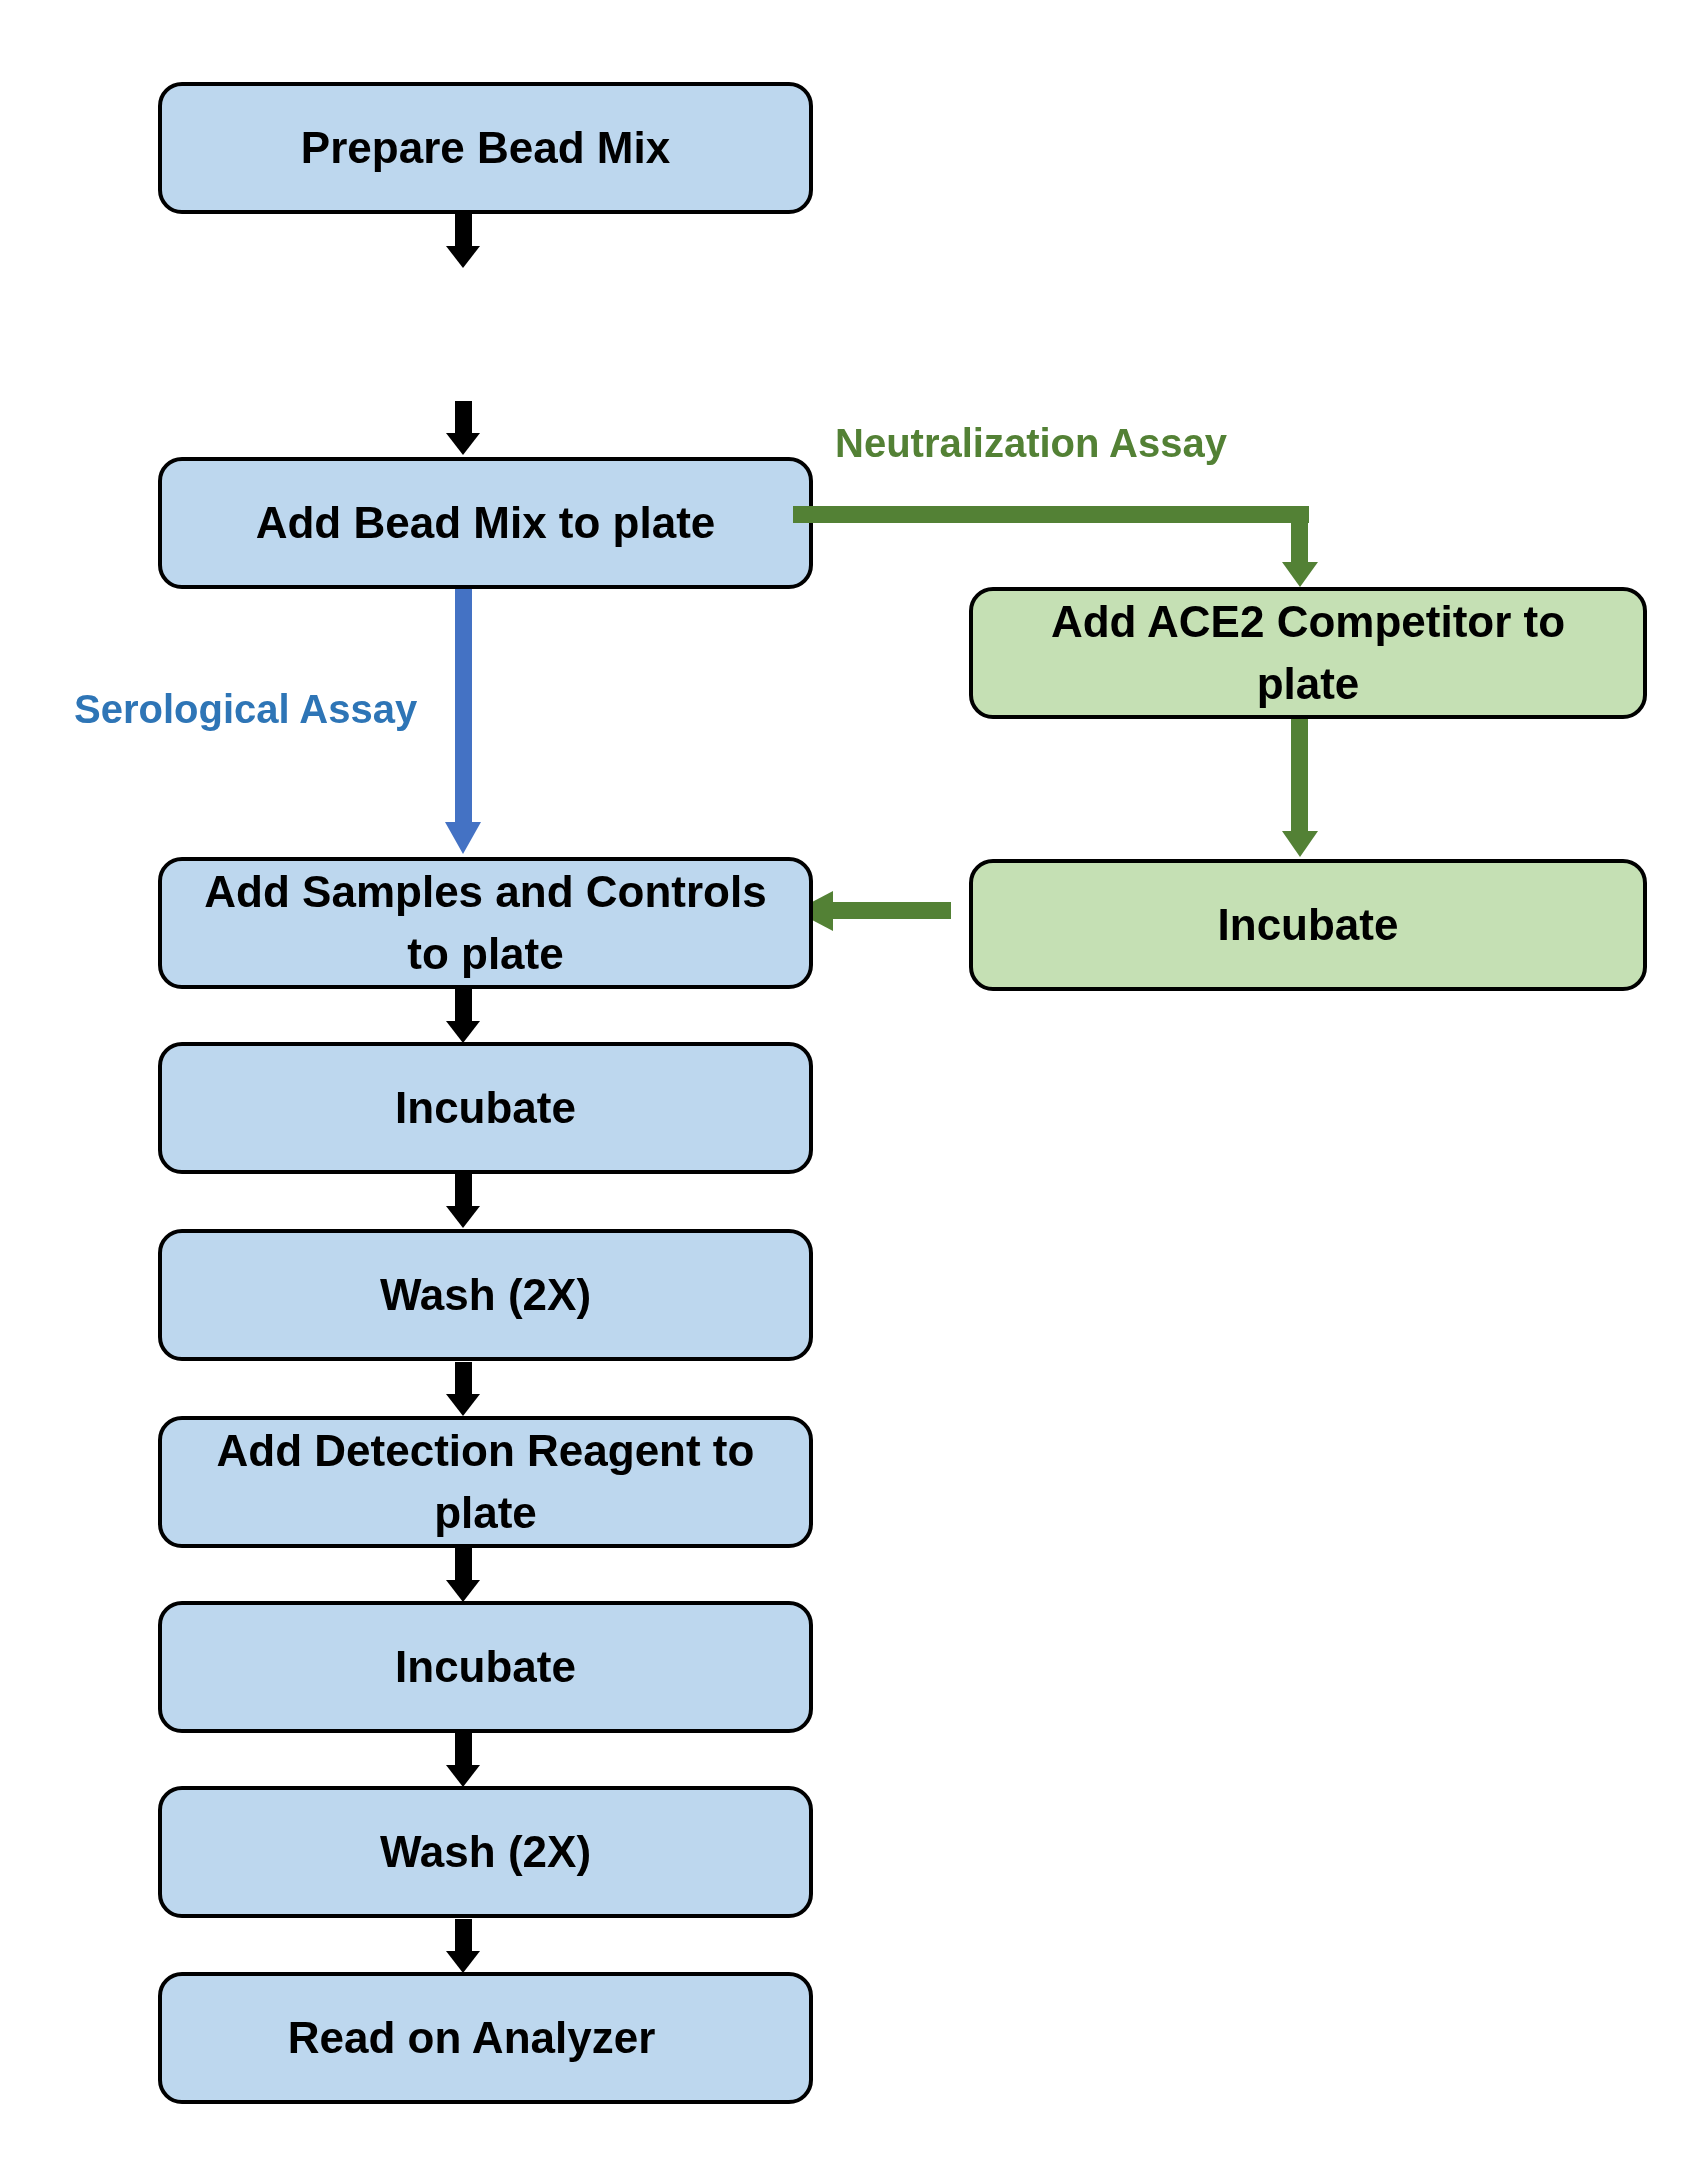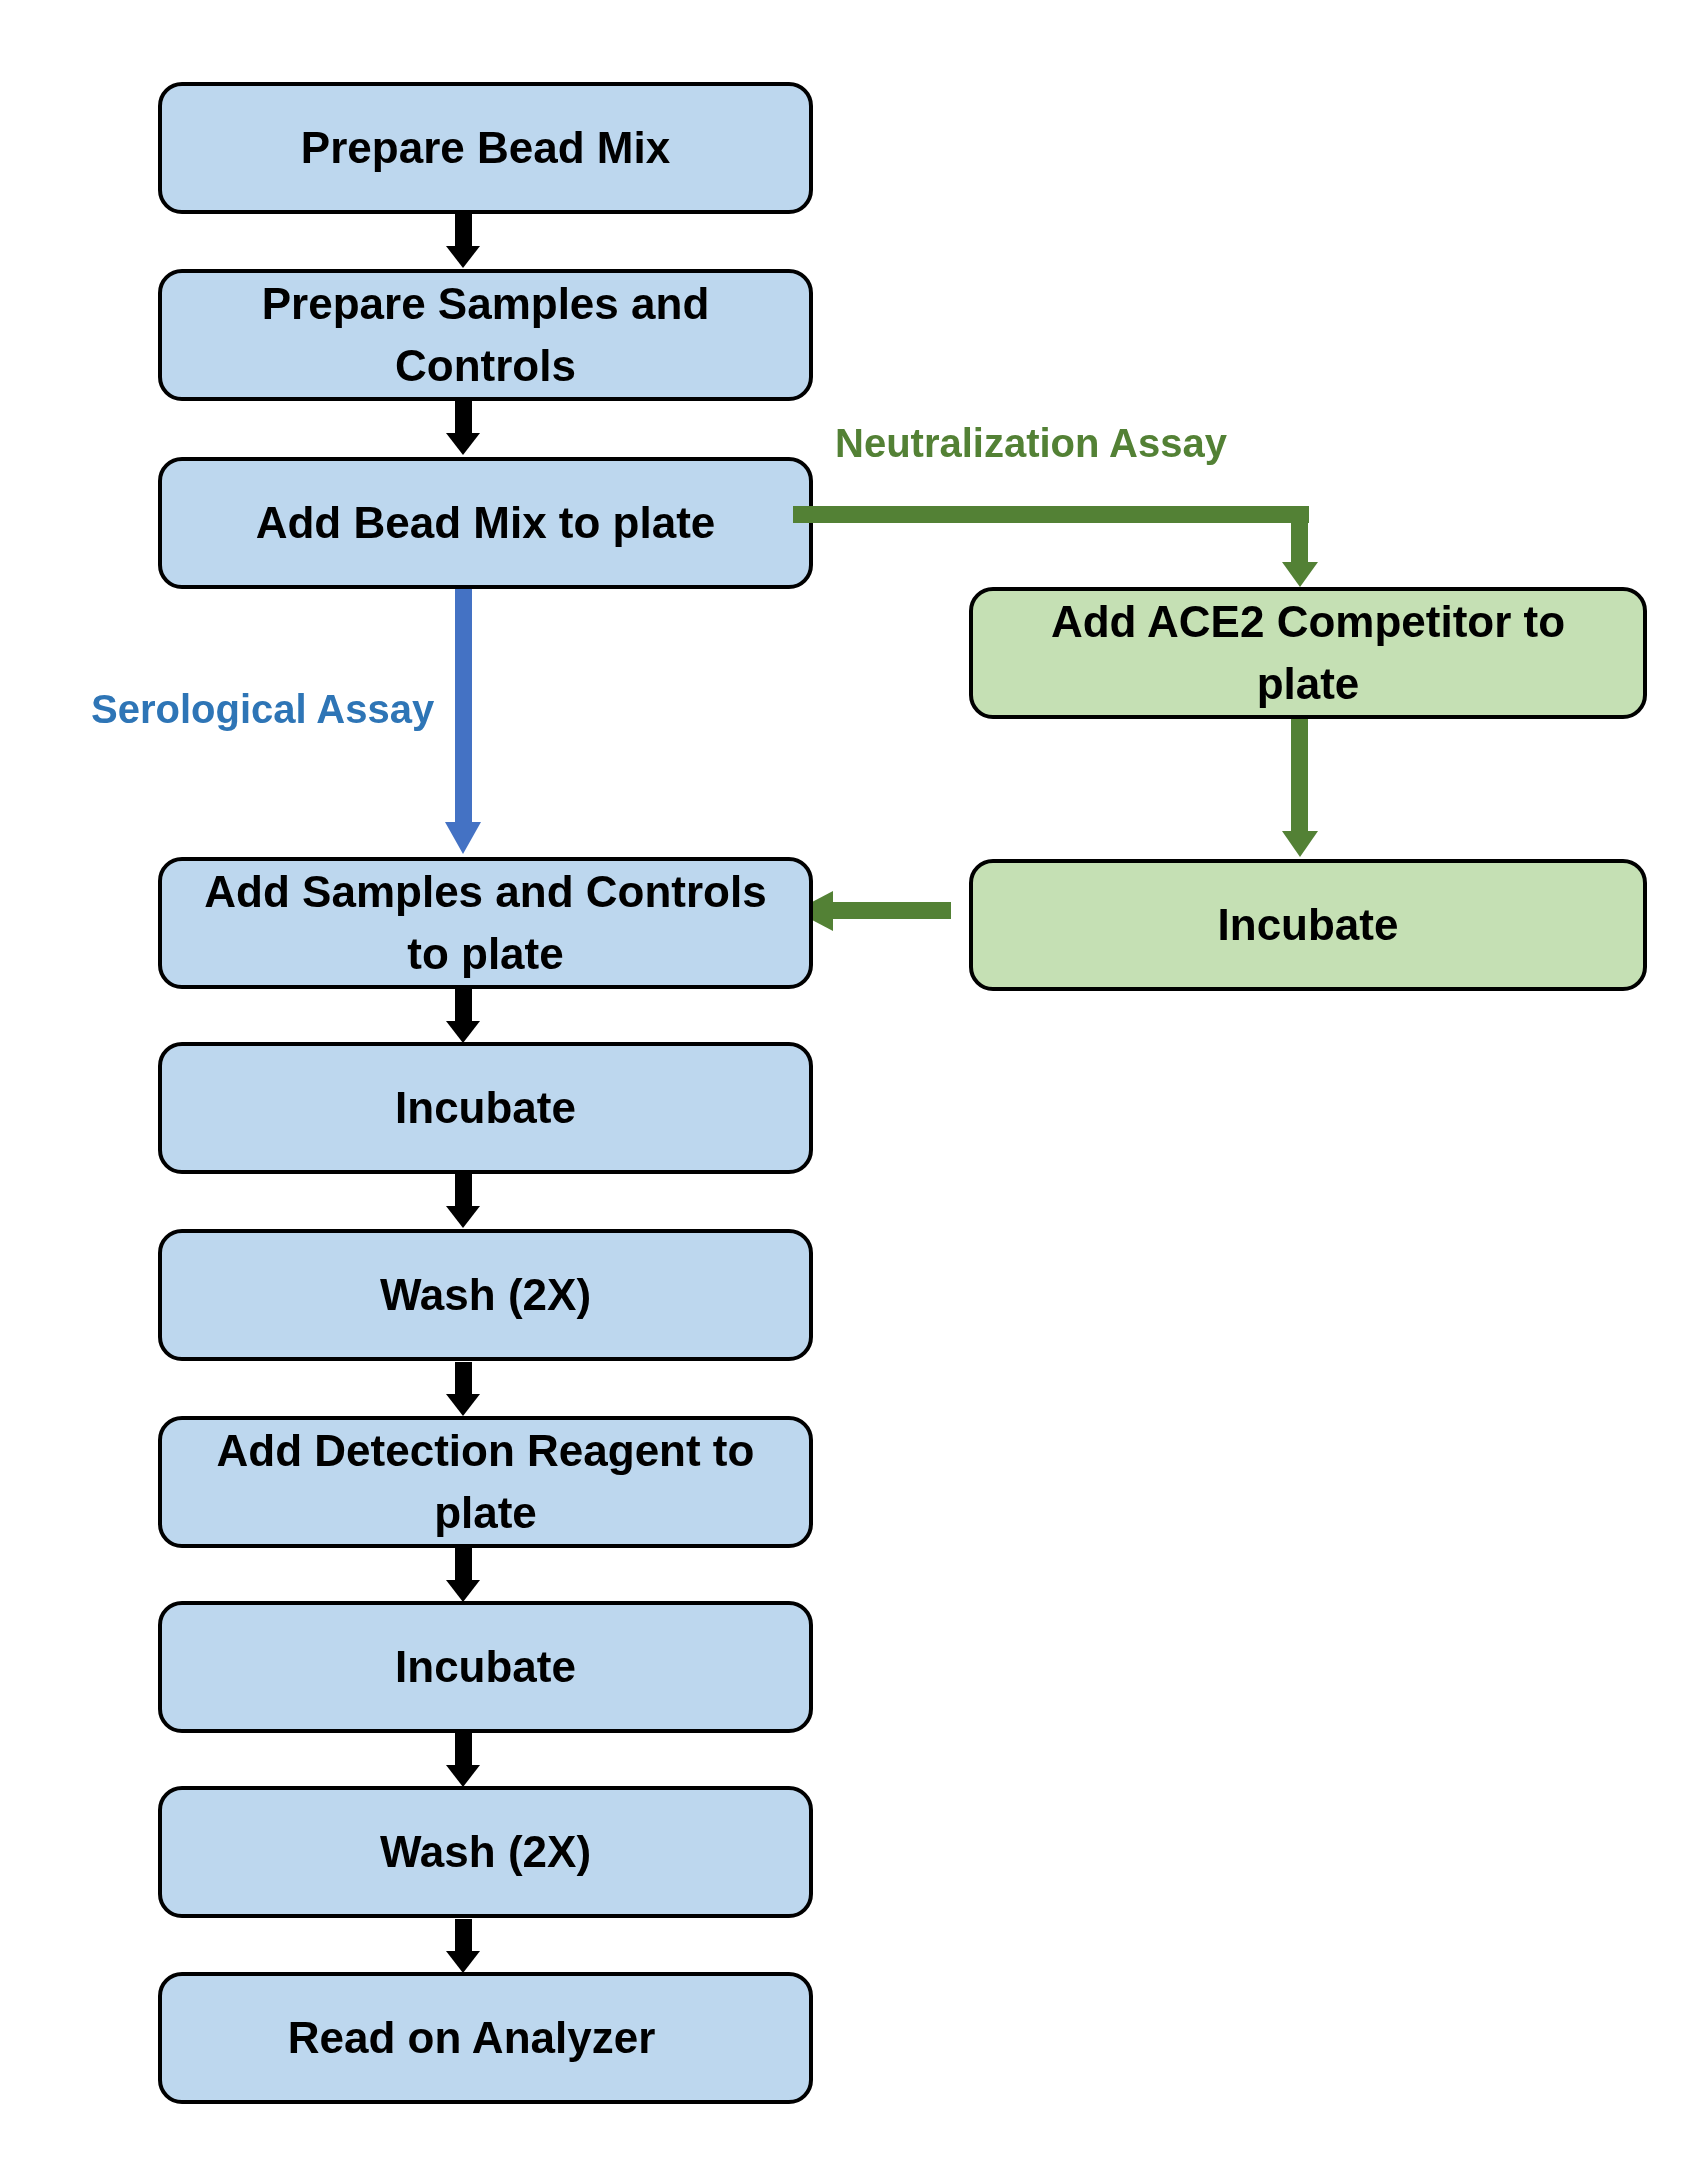--- a/index.html
+++ b/index.html
@@ -153,42 +153,39 @@
 
   <div class="box blue" style="top:82px;">
     <span>Prepare Bead Mix</span>
   </div>
 
   <div class="varrow" style="left:446px; top:214px;">
     <div class="shaft"></div>
       <div class="head"></div>
   </div>
 
-  <div class="box blue" style="top:269px;">
-    <span>Prepare Samples and Controls</span>
-  </div>
 
   <div class="varrow" style="left:446px; top:401px;">
     <div class="shaft"></div>
       <div class="head"></div>
   </div>
 
   <div class="box blue" style="top:457px;">
     <span>Add Bead Mix to plate</span>
   </div>
 
   <div class="branch-label green" style="left:835px; top:421px;">Neutralization Assay</div>
 
   <div class="green-elbow">
     <div class="hbar"></div>
       <div class="vbar"></div>
       <div class="head"></div>
   </div>
 
-  <div class="branch-label blue" style="left:91px; top:687px;">Serological Assay</div>
+  <div class="branch-label blue" style="left:74px; top:687px;">Serological Assay</div>
 
   <div class="blue-arrow">
     <div class="shaft"></div>
       <div class="head"></div>
   </div>
 
   <div class="box green" style="top:587px;">
     <span>Add ACE2 Competitor to plate</span>
   </div>
 

